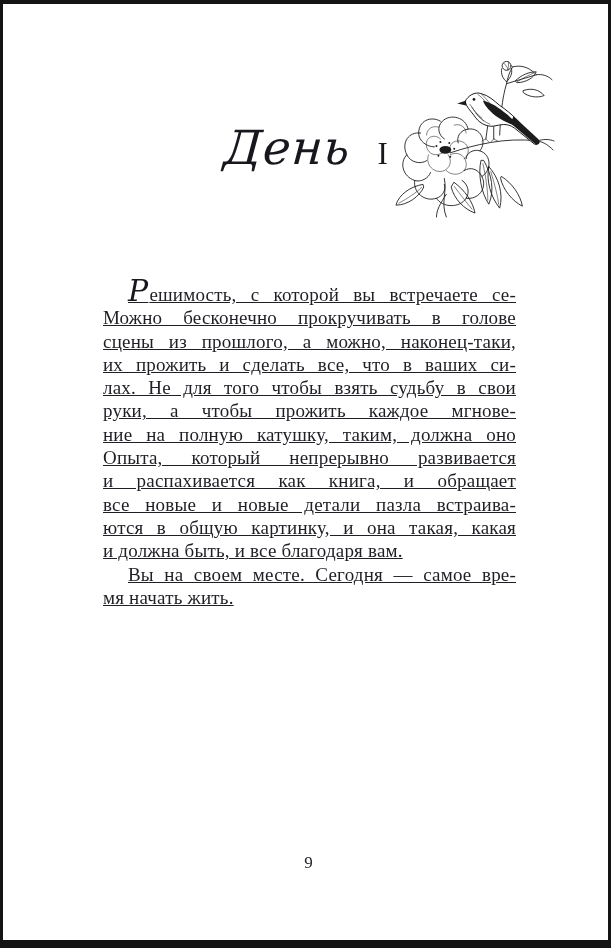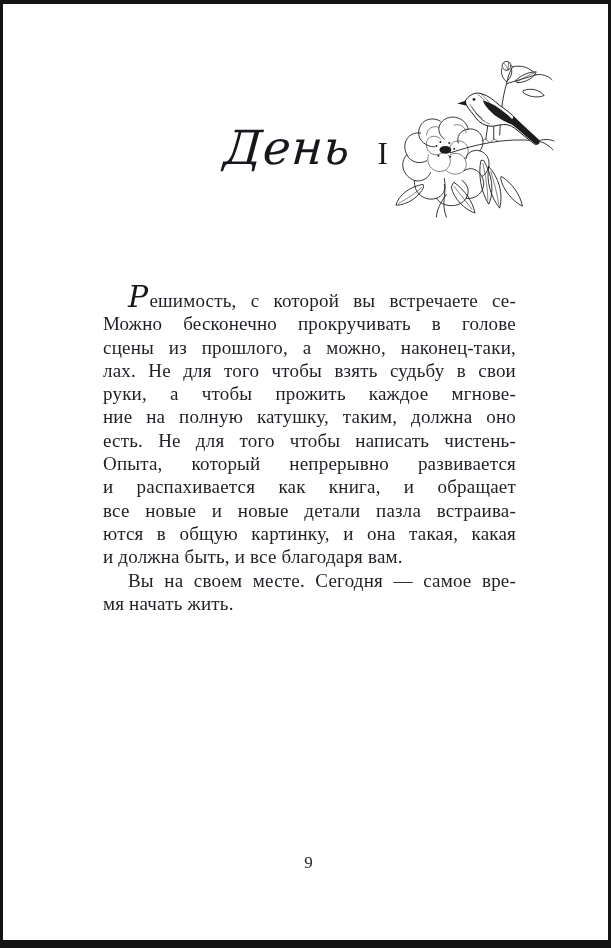--- a/index.html
+++ b/index.html
@@ -40,26 +40,27 @@
     color: #17171d;
   }
   .illustration {
     position: absolute;
     left: 386px; top: 52px;
     width: 168px; height: 163px;
   }
   .illustration svg { width: 100%; height: 100%; }
   .body-text {
     position: absolute;
-    left: 100px; top: 285px;
+    left: 100px; top: 279px;
     width: 413px;
     font-size: 19px;
     line-height: 23.3px;
     color: #1f1f26;
     letter-spacing: 0.2px;
+    text-decoration: underline;
   }
   .line {
     text-align: justify;
     text-align-last: justify;
     white-space: normal;
   }
   .line.last { text-align-last: left; }
   .line.indent { text-indent: 25px; }
   .initial {
     font-family: "DejaVu Serif", serif;
@@ -163,24 +164,24 @@
       <circle class="ink-fill" cx="86" cy="44" r="1.4"></circle>
 
       <path class="ink-thin" d="M90,39 C93,41 96,44 98,47 M94,39 C97,42 100,45 102,48"></path>
     </svg>
   </div>
 
   <div class="body-text">
       <div class="line indent"><span class="initial">Р</span>ешимость, с которой вы встречаете се-</div>
       <div class="line">Можно бесконечно прокручивать в голове</div>
       <div class="line">сцены из прошлого, а можно, наконец-таки,</div>
+      <div class="line">их прожить и сделать все, что в ваших си-</div>
       <div class="line">лах. Не для того чтобы взять судьбу в свои</div>
       <div class="line">руки, а чтобы прожить каждое мгнове-</div>
       <div class="line">ние на полную катушку, таким, должна оно</div>
-      <div class="line">есть. Не для того чтобы написать чистень-</div>
       <div class="line">Опыта, который непрерывно развивается</div>
       <div class="line">и распахивается как книга, и обращает</div>
       <div class="line">все новые и новые детали пазла встраива-</div>
       <div class="line">ются в общую картинку, и она такая, какая</div>
       <div class="line last">и должна быть, и все благодаря вам.</div>
       <div class="line indent">Вы на своем месте. Сегодня — самое вре-</div>
       <div class="line last">мя начать жить.</div>
     </div>
 
   <div class="page-number">9</div>

